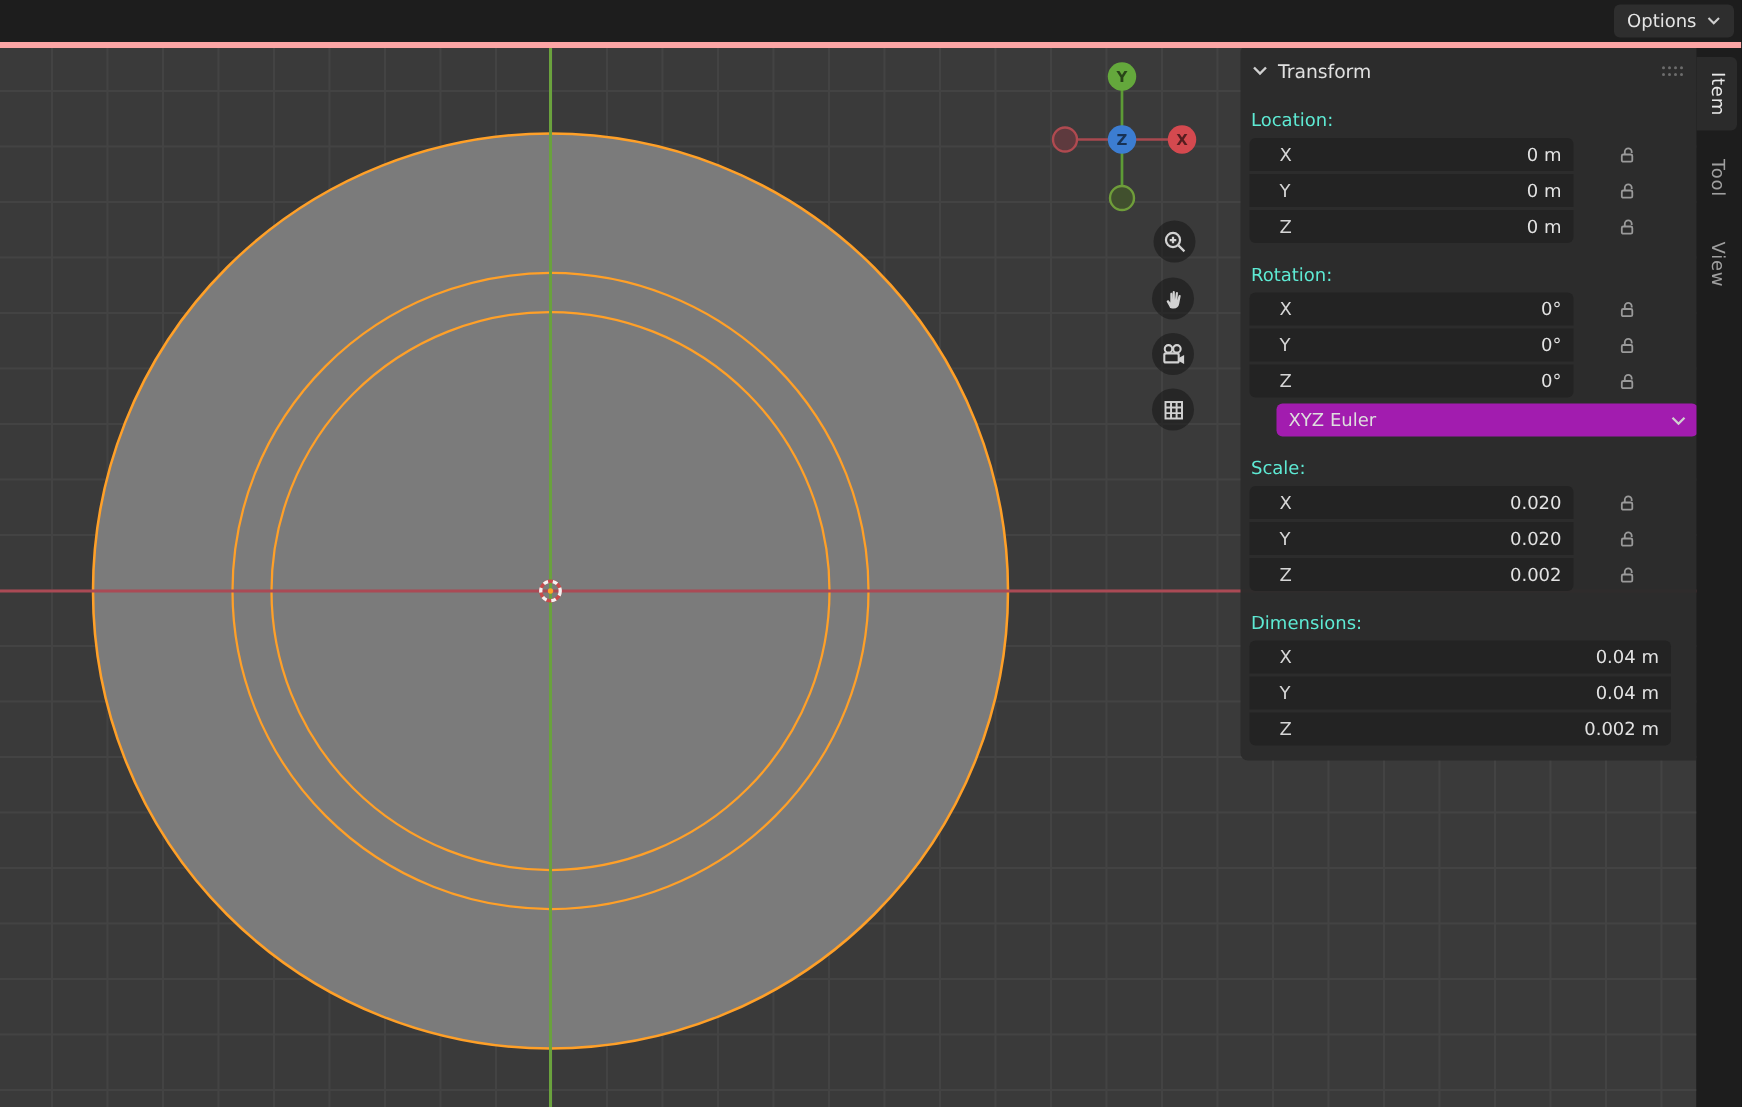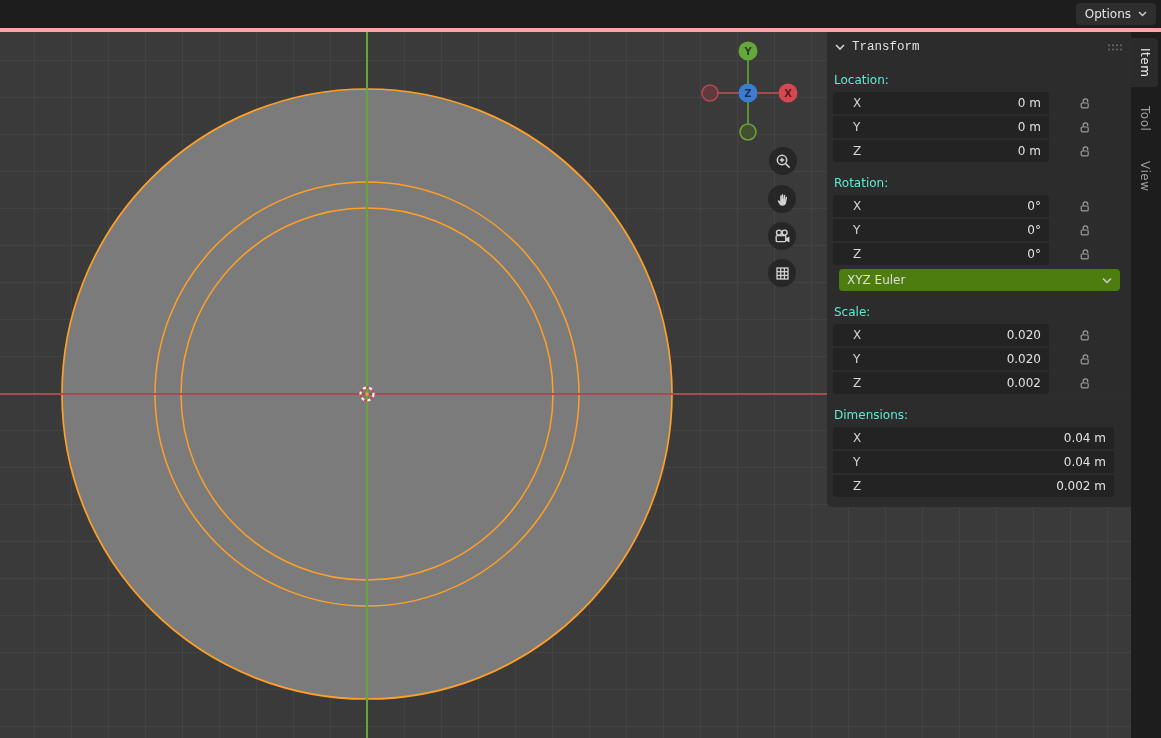--- a/index.html
+++ b/index.html
@@ -26,32 +26,32 @@
   .tool-btn{position:absolute;width:28px;height:28px;border-radius:50%;
             background:rgba(22,22,22,0.55);display:flex;align-items:center;justify-content:center;z-index:5;}
   .tb-zoom{left:769px;top:118px;}
   .tb-hand{left:768px;top:156px;}
   .tb-cam{left:768px;top:193px;}
   .tb-grid{left:768px;top:230px;}
   
   .sidepanel{position:absolute;left:827px;top:30px;width:304px;z-index:20;box-sizing:border-box;
              background:rgba(43,43,43,0.97);border-radius:5px 0 0 5px;padding-bottom:8px;}
   .panel-header{display:flex;align-items:center;height:24px;padding:5px 8px 0 8px;color:#e0e0e0;font-size:12.5px;}
-  .panel-header .title{margin-left:7px;font-family:Liberation Mono, monospace;}
+  .panel-header .title{margin-left:7px;}
   .grip{margin-left:auto;opacity:.8;}
   .sec-label{color:#5eead4;margin:14px 0 5px 7px;}
   .frow{display:flex;align-items:center;margin:0 0 2px 6px;}
   .field{width:216px;height:22px;background:#232323;display:flex;align-items:center;color:#e2e2e2;}
   .field.wide{width:281px;}
   .field .axis{margin-left:20px;color:#d6d6d6;}
   .field .val{margin-left:auto;margin-right:8px;text-align:right;}
   .fld-first{border-radius:4px 4px 0 0;}
   .fld-last{border-radius:0 0 4px 4px;}
   .lock{margin-left:30px;display:flex;align-items:center;cursor:default;}
-  .dropdown{width:281px;height:22px;background:#4d7c0f;border-radius:4px;margin:4px 0 0 12px;
+  .dropdown{width:281px;height:22px;background:#a21caf;border-radius:4px;margin:4px 0 0 24px;
             display:flex;align-items:center;padding:0 8px;box-sizing:border-box;color:#dedede;gap:43px;}
   .dropdown .dd-chev{margin-left:auto;display:flex;}
   
   .tabstrip{position:absolute;right:0;top:29px;width:30px;bottom:0;background:#1d1d1d;z-index:40;}
   .vtab{writing-mode:vertical-rl;font-size:12px;color:#9f9f9f;padding:10px 6px;margin-top:9px;
         border-radius:0 4px 4px 0;display:block;width:15px;box-sizing:content-box;letter-spacing:.5px;cursor:default;}
   .vtab.active{background:#2b2b2b;color:#e8e8e8;}
 </style>
 </head>
 <body>

